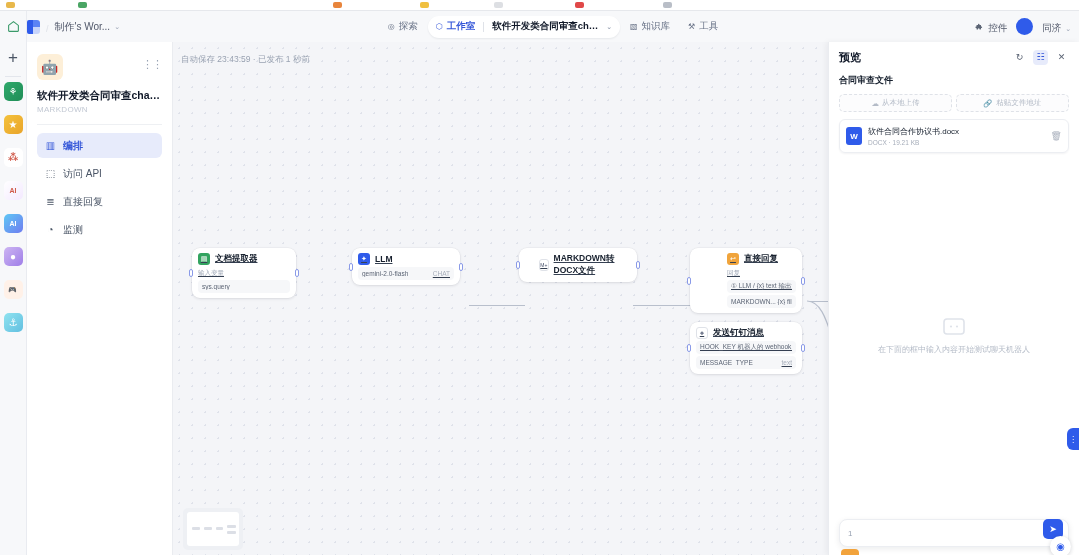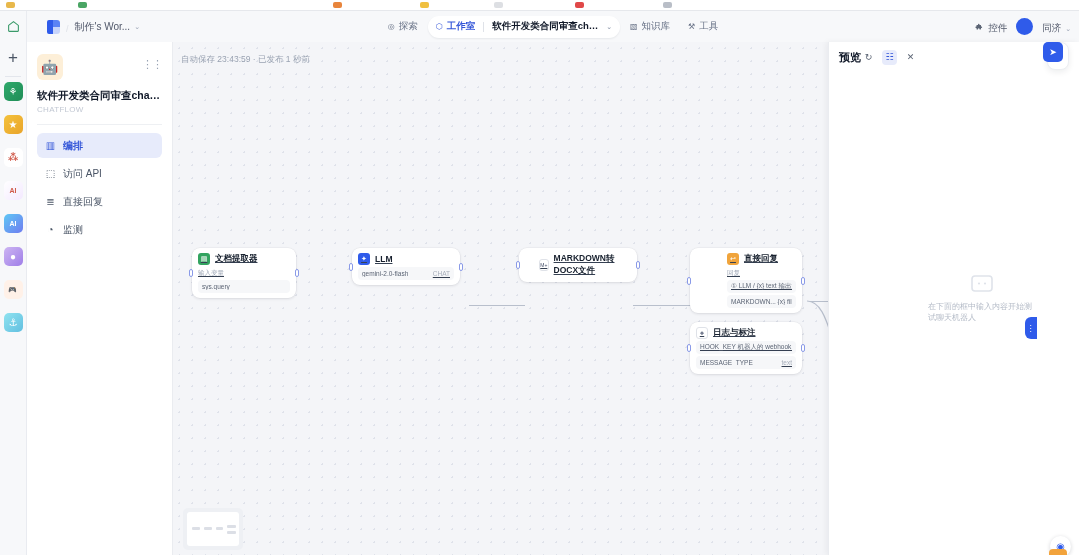--- a/index.html
+++ b/index.html
@@ -64,21 +64,21 @@
     margin-bottom: 3px; cursor: pointer;
   }
   .nav-item.active { background: #e7ebfb; color: #3456d8; font-weight: 600; }
   .nav-ico { width: 11px; height: 11px; display:flex; align-items:center; justify-content:center; }
 
   
   .topbar {
     position: absolute; left: 27px; top: 11px; width: 1052px; height: 31px;
     background: #f7f8fa; display: flex; align-items: center;
   }
-  .logo-wrap { display:flex; align-items:flex-end; gap: 6px; margin-left: 20px; }
+  .logo-wrap { display:flex; align-items:flex-end; gap: 6px; }
   .logo { width: 13px; height: 14px; position: relative; }
   .logo i { position: absolute; display:block; }
   .ws-sel { display: flex; align-items: center; gap: 4px; font-size: 10px; color: #51586a; cursor:pointer; }
   .chev { font-size: 7px; color: #98a2b3; }
 
   .nav-center {
     position: absolute; left: 0; right: 0; margin: 0 auto;
     display: flex; align-items: center; gap: 2px; width: 400px; justify-content: center;
   }
   .nav-tab {
@@ -160,21 +160,21 @@
     background: #eef0f4; border-radius: 5px; padding: 4px;
   }
   .minimap-inner { background: #fff; width: 100%; height: 100%; border-radius: 3px; position: relative; }
   .mm-bar { position: absolute; height: 3px; background: #dcdfe6; border-radius: 1px; }
 
   
   .preview {
     position: absolute; right: 0; top: 42px; width: 251px; height: 513px;
     background: #fff; border-left: 1px solid #eaecf0;
     box-shadow: -2px 0 6px rgba(16,24,40,.05);
-    display: flex; 
+    display: flex; flex-direction: column;
   }
   .pv-head {
     height: 30px; display: flex; align-items: center; justify-content: space-between;
     padding: 0 10px;
   }
   .pv-title { font-size: 11px; font-weight: 700; color: #101828; }
   .pv-acts { display: flex; align-items: center; gap: 6px; }
   .pv-btn { width:15px; height:15px; border-radius:4px; display:flex; align-items:center;
             justify-content:center; font-size:9px; color:#5b6474; cursor:pointer; }
   .pv-btn.on { background:#e7ebfb; color:#3456d8; }
@@ -319,21 +319,21 @@
       </div>
     </div>
   </div>
 
   <div class="sidebar">
     <div class="app-head">
       <div class="app-avatar">🤖</div>
       <div class="app-dots">⋮⋮</div>
     </div>
     <div class="app-title">软件开发类合同审查chatfl...</div>
-    <div class="app-sub">CHATFLOW</div>
+    <div class="app-sub">MARKDOWN</div>
     <div class="side-sep"></div>
     <div id="side-nav">
         <div class="nav-item active">
           <span class="nav-ico">▥</span>
           <span>编排</span>
         </div>
         <div class="nav-item">
           <span class="nav-ico">⬚</span>
           <span>访问 API</span>
         </div>
@@ -429,21 +429,21 @@
           </div>
           <div class="node-field">
             <span class="k">MARKDOWN... {x} files</span>
           </div>
           <span class="port l"></span>
           <span class="port r"></span>
         </div>
         <div class="node" style="left: 517px; top: 280px; width: 112px;">
           <div class="node-head">
             <span class="node-ico" style="background: rgb(255, 255, 255); color: rgb(70, 80, 106); border: 1px solid rgb(223, 226, 232); font-size: 5px;">❖</span>
-            <span class="node-title">日志与标注</span>
+            <span class="node-title">发送钉钉消息</span>
           </div>
           <div class="node-field">
             <span class="k">HOOK_KEY 机器人的 webhook 地址</span>
           </div>
           <div class="node-field">
             <span class="k">MESSAGE_TYPE</span>
             <span style="color: rgb(166, 173, 186);">text</span>
           </div>
           <span class="port l"></span>
           <span class="port r"></span>
@@ -464,20 +464,41 @@
   <div class="preview">
     <div class="pv-head">
       <div class="pv-title">预览</div>
       <div class="pv-acts">
         <div class="pv-btn">↻</div>
         <div class="pv-btn on">☷</div>
         <div class="pv-btn">✕</div>
       </div>
     </div>
 
+    <div class="pv-card">
+      <div class="pv-card-title">合同审查文件</div>
+      <div class="up-row">
+        <div class="up-btn">
+          <span>☁</span>
+          <span>从本地上传</span>
+        </div>
+        <div class="up-btn">
+          <span>🔗</span>
+          <span>粘贴文件地址</span>
+        </div>
+      </div>
+      <div class="file-card">
+        <div class="file-ico">W</div>
+        <div class="file-meta">
+          <div class="file-name">软件合同合作协议书.docx</div>
+          <div class="file-sub">DOCX · 19.21 KB</div>
+        </div>
+        <div class="trash">🗑</div>
+      </div>
+    </div>
 
     <div class="pv-body">
       <div class="empty-ico">
         <svg width="26" height="22" viewBox="0 0 26 22" fill="none" stroke="#dfe3ea" stroke-width="1.6">
           <rect x="3" y="2" width="20" height="15" rx="3"></rect>
           <circle cx="10" cy="9.5" r="1.1" fill="#dfe3ea" stroke="none"></circle>
           <circle cx="16" cy="9.5" r="1.1" fill="#dfe3ea" stroke="none"></circle>
         </svg>
       </div>
       <div class="empty-text">在下面的框中输入内容开始测试聊天机器人</div>

